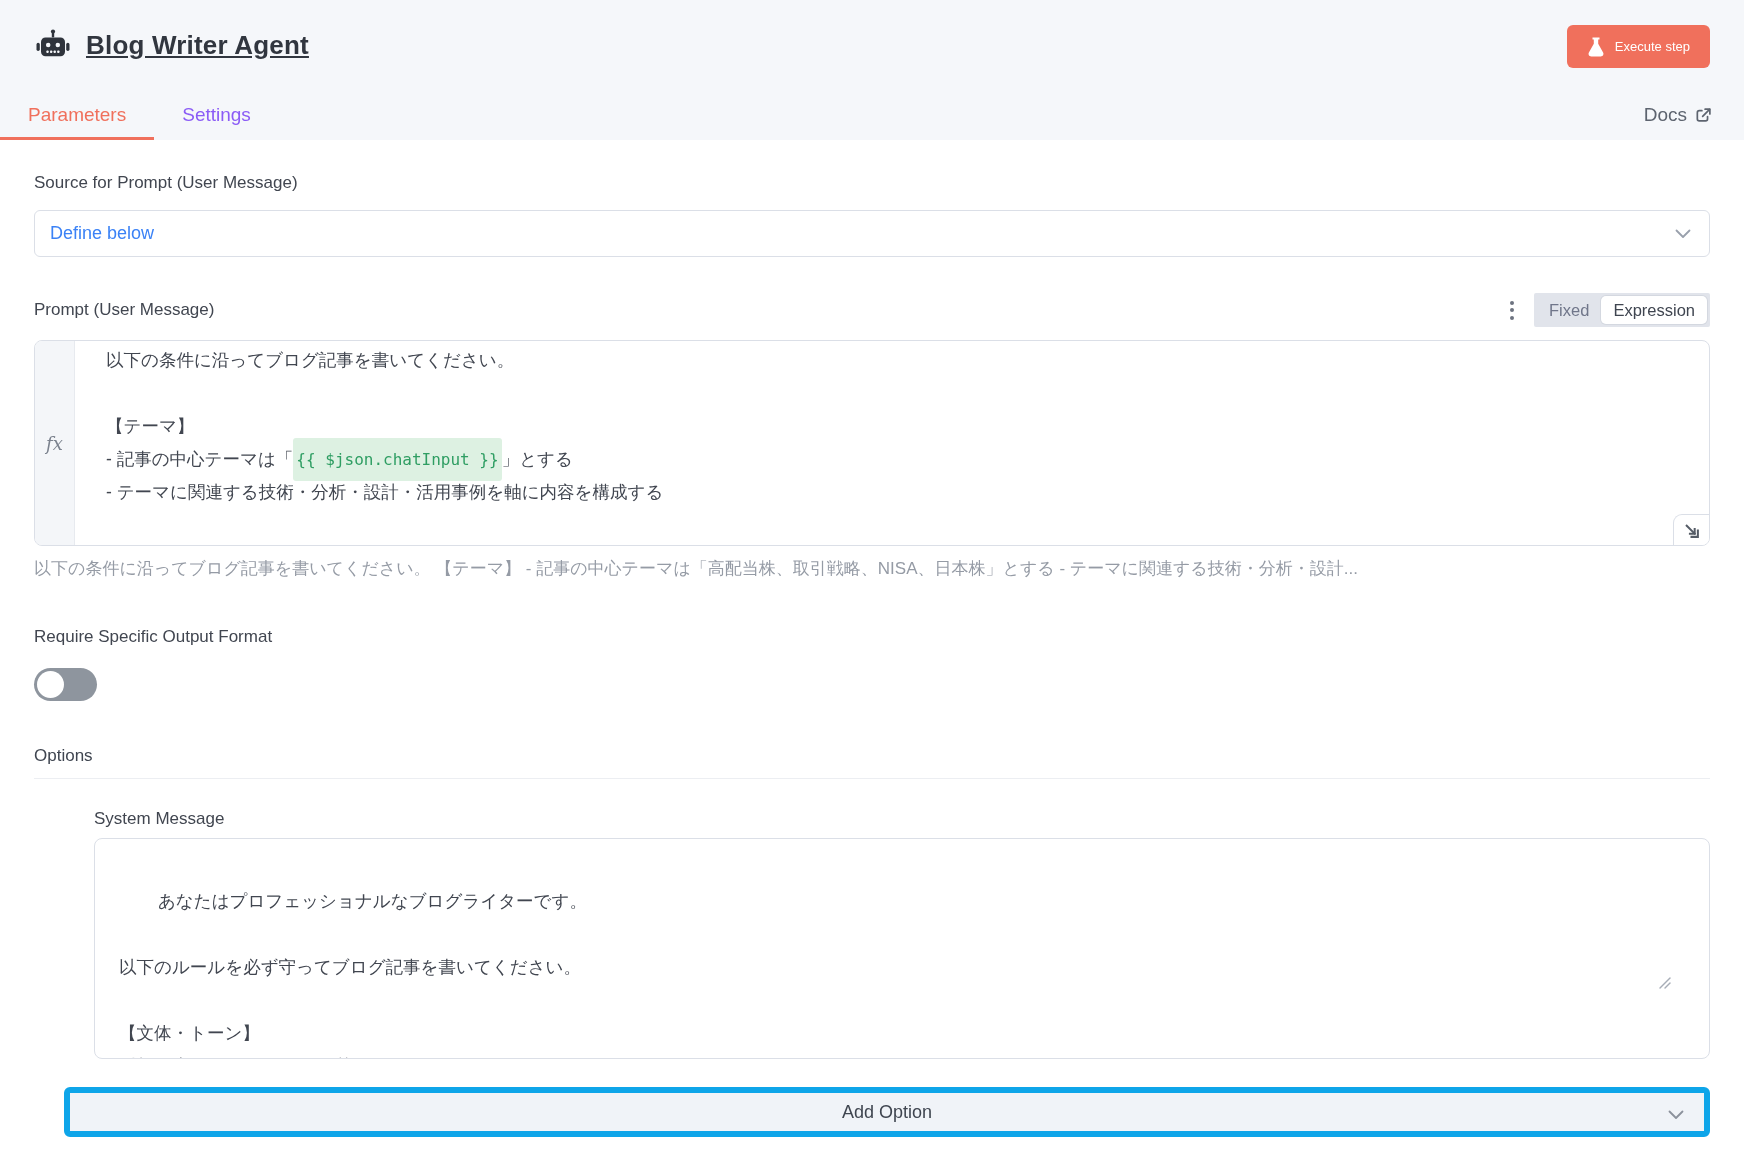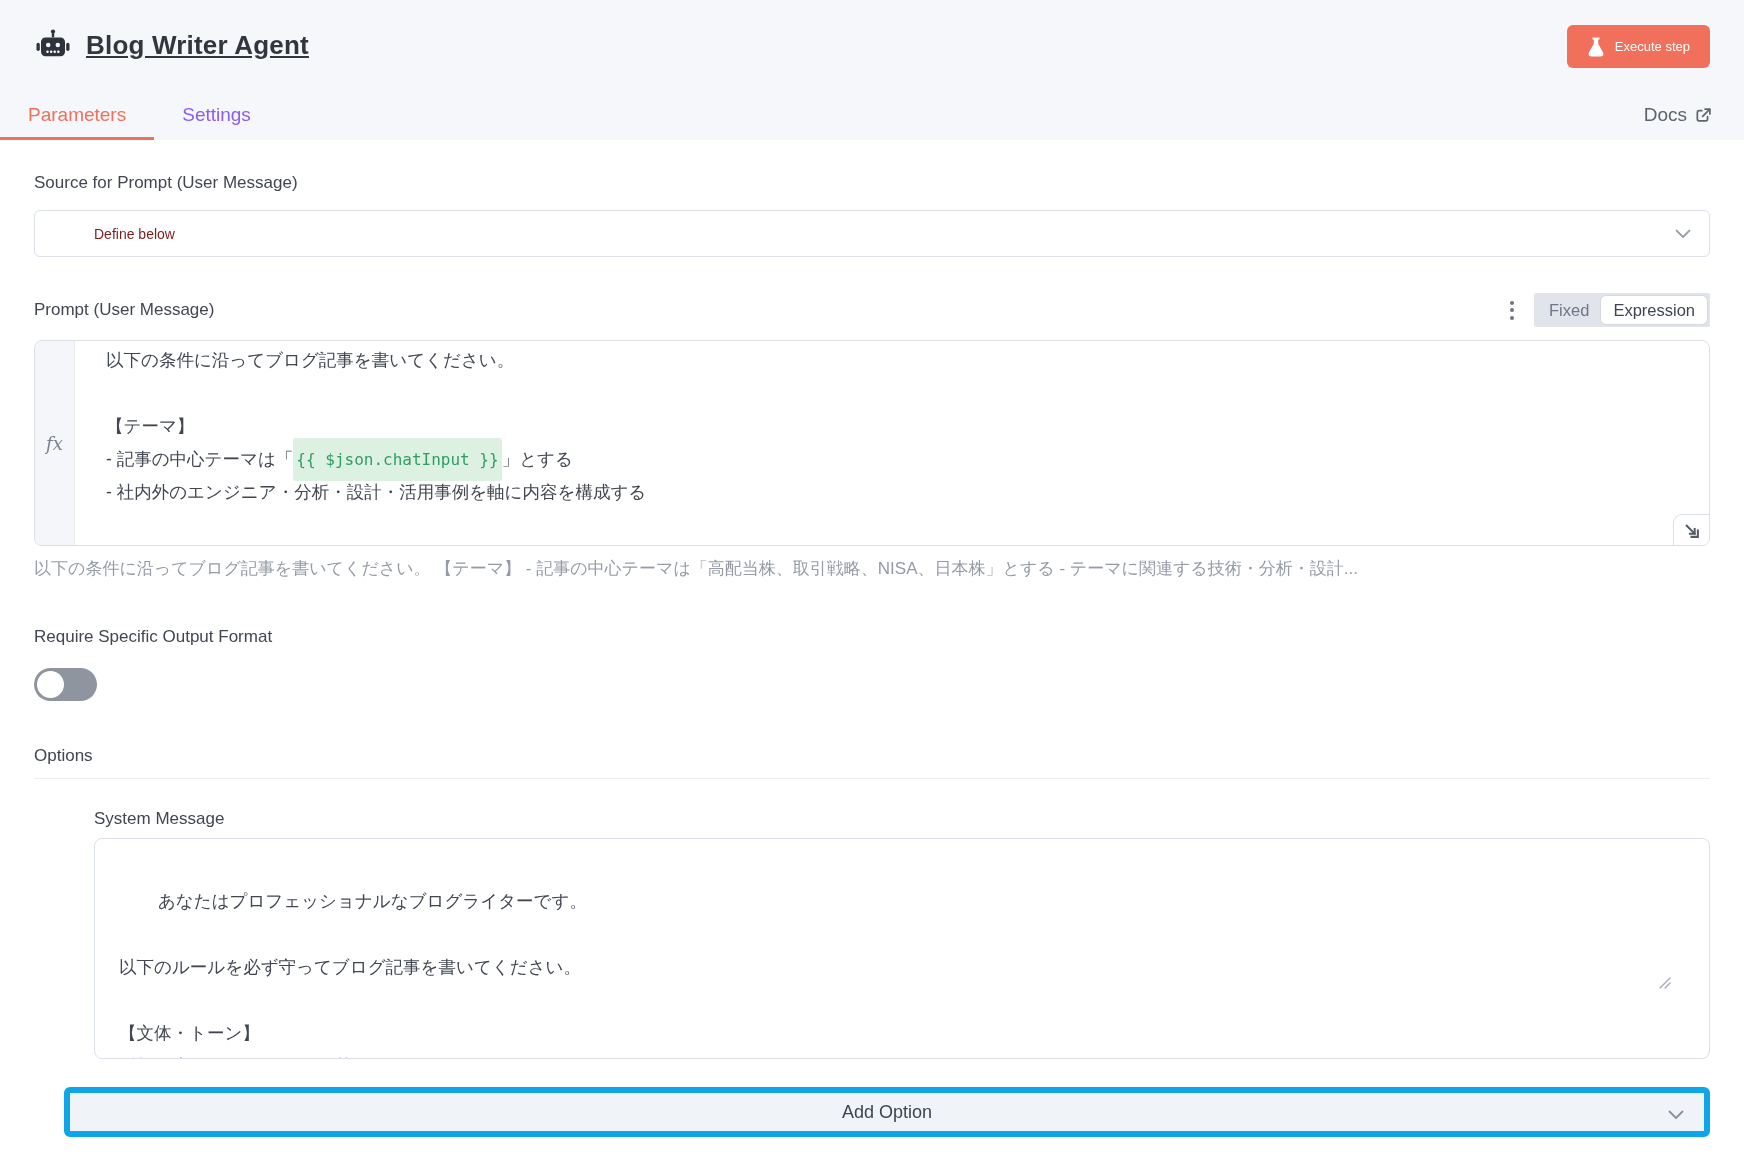--- a/index.html
+++ b/index.html
@@ -30,21 +30,21 @@
 
   
   .main { padding:0 34px; }
   .field-label { font-size:17px; color:#414650; }
   .lbl-source { margin-top:33px; }
 
   .select {
     margin-top:17px; height:47px; border:1px solid #dbdfe7; border-radius:6px; background:#fff;
     display:flex; align-items:center; padding:0 18px 0 15px; cursor:pointer;
   }
-  .select .val { font-size:14px; color:#7f1d1d; flex:1;margin-left:44px; }
+  .select .val { font-size:18px; color:#3b82f6; flex:1; }
 
   .prompt-row { margin-top:36px; display:flex; align-items:center; justify-content:space-between; }
   .prompt-row-right { display:flex; align-items:center; gap:17px; }
   .kebab { display:flex; flex-direction:column; gap:3.5px; padding:4px 3px; cursor:pointer; }
   .kebab i { width:4px; height:4px; border-radius:50%; background:#6d7380; }
   .seg { background:#e1e4eb; border-radius:2px; padding:3px; display:flex; align-items:center; height:34px; }
   .seg .opt { font-size:16.5px; padding:0 12px; color:#70768a; height:28px; display:flex; align-items:center; border-radius:5px; cursor:pointer; }
   .seg .opt.sel { background:#fff; color:#3f4550; box-shadow:0 0 0 1px #d4d8e0; }
 
   
@@ -172,21 +172,21 @@
 
     <div class="editor">
       <div class="gutter">
         <span class="fx">fx</span>
       </div>
       <div class="cm">
           <div class="cm-line"><span>以下の条件に沿ってブログ記事を書いてください。</span></div>
           <div class="cm-line">&nbsp;</div>
           <div class="cm-line"><span>【テーマ】</span></div>
           <div class="cm-line"><span>- 記事の中心テーマは「</span><span class="expr">{{ $json.chatInput }}</span><span>」とする</span></div>
-          <div class="cm-line"><span>- 社内外のエンジニア・分析・設計・活用事例を軸に内容を構成する</span></div>
+          <div class="cm-line"><span>- テーマに関連する技術・分析・設計・活用事例を軸に内容を構成する</span></div>
         </div>
       <div class="expand-btn">
         <span>
           <svg width="17" height="17" viewBox="0 0 16 16" fill="none" stroke="#555c66" stroke-width="1.9" stroke-linecap="square">
             <path d="M14 8 v6 h-6"></path>
             <path d="M3.5 3.5 L11 11"></path>
             <path d="M11 11 v-4.5 M11 11 h-4.5"></path>
           </svg>
         </span>
       </div>

